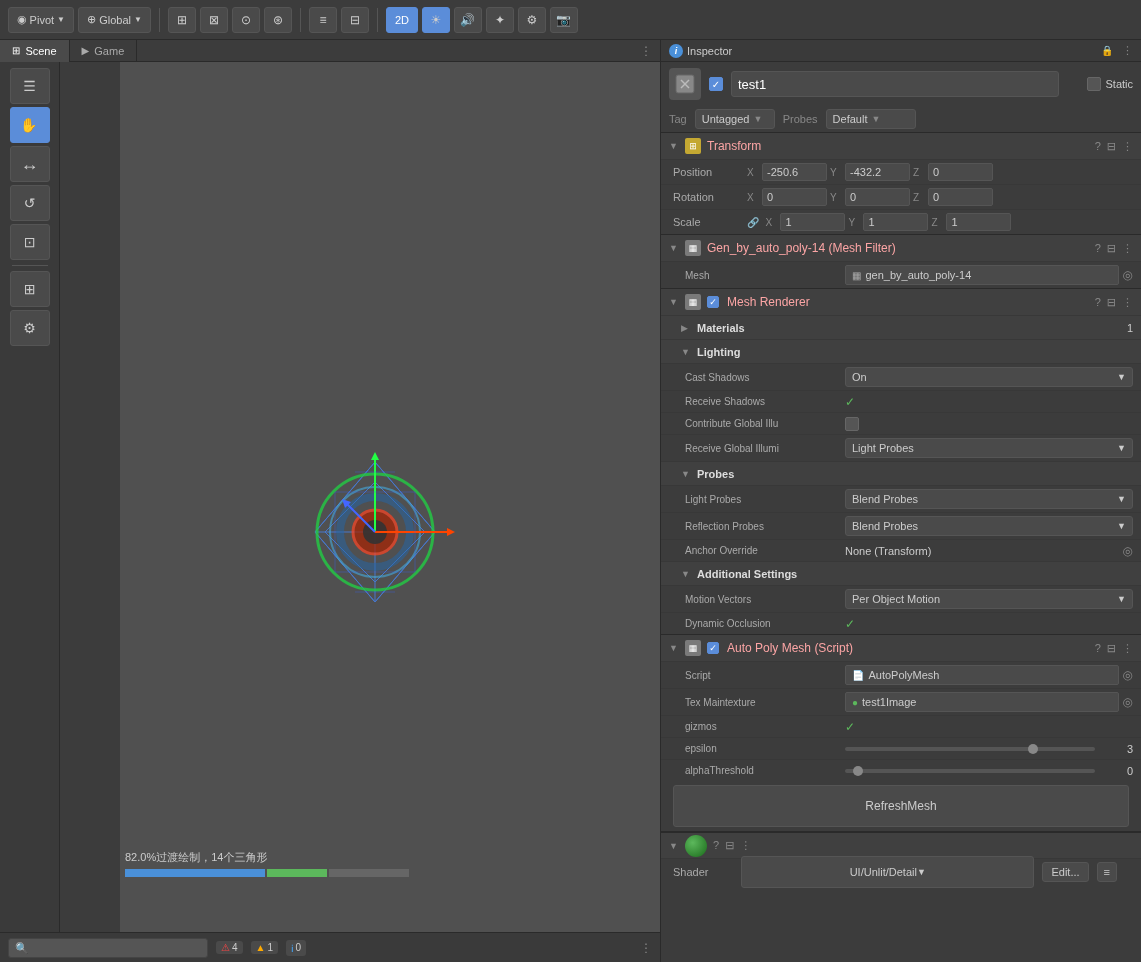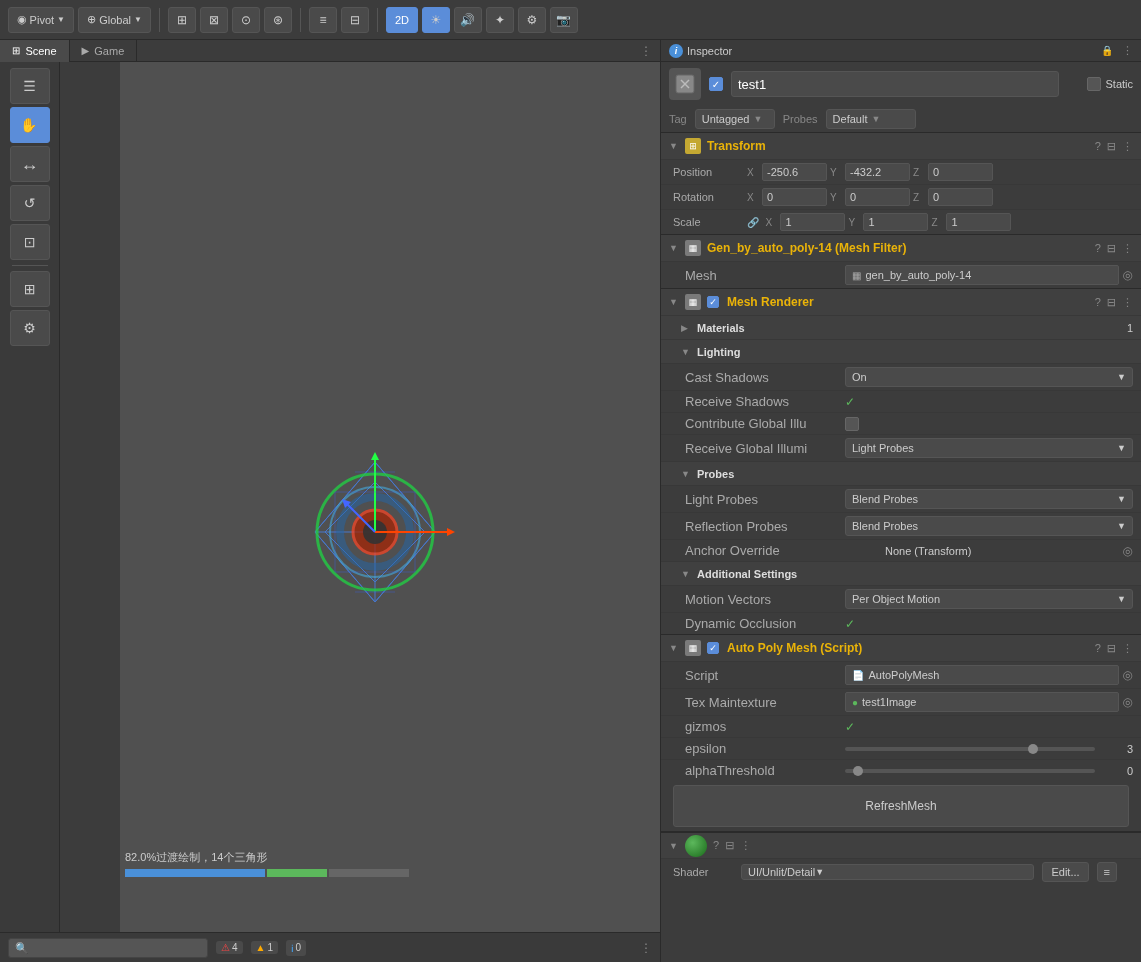--- a/index.html
+++ b/index.html
@@ -290,42 +290,42 @@
       display: flex;
       align-items: center;
       justify-content: center;
       font-size: 8px;
       color: #fff;
     }
     .component-icon.grid-icon { background: #7a7a7a; }
     .component-name {
       flex: 1;
       font-size: 12px;
-      color: #eab308;
-      font-weight: bold;
+      color: #fca5a5;
+      font-weight: normal;
     }
     .component-actions {
       display: flex;
       gap: 6px;
       color: #888;
       font-size: 11px;
     }
 
     
     .property-row {
       display: flex;
       align-items: center;
       padding: 3px 8px 3px 24px;
       min-height: 22px;
       border-top: 1px solid #383838;
     }
     .property-label {
       width: 160px;
       color: #aaa;
-      font-size: 13px;
+      font-size: 10px;
       flex-shrink: 0;
     }
 
     
     .transform-row {
       display: flex;
       align-items: center;
       padding: 3px 8px 3px 12px;
       min-height: 22px;
       border-top: 1px solid #383838;
@@ -492,24 +492,24 @@
     }
     .shader-label { color: #aaa; font-size: 11px; width: 60px; }
     .shader-dropdown {
       flex: 1;
       background: #4a4a4a;
       border: 1px solid #555;
       color: #ccc;
       padding: 2px 6px;
       border-radius: 3px;
       font-size: 11px;
-      height: 16px;
-      display: flex;
-      align-items: center;
-      justify-content: flex-start;
+      height: 32px;
+      display: flex;
+      align-items: center;
+      justify-content: center;
       cursor: pointer;
     }
     .edit-btn {
       background: #4a4a4a;
       border: 1px solid #555;
       color: #ccc;
       padding: 2px 8px;
       border-radius: 3px;
       font-size: 11px;
       cursor: pointer;
@@ -878,21 +878,21 @@
             <span class="property-label">Reflection Probes</span>
             <div class="prop-dropdown">
               <span>Blend Probes</span>
               <span style="font-size:9px;">▼</span>
             </div>
           </div>
 
           <div class="property-row">
             <span class="property-label">Anchor Override</span>
             <div style="display:flex; align-items:center; flex:1; gap:4px;">
-              <span style="flex:1; color:#ccc; font-size:11px;margin-left:40px;">None (Transform)</span>
+              <span style="flex:1; color:#ccc; font-size:11px;">None (Transform)</span>
               <span class="target-icon">◎</span>
             </div>
           </div>
 
           <div class="sub-section-header">
             <span class="sub-section-toggle">▼</span>
             <span class="sub-section-name">Additional Settings</span>
           </div>
 
           <div class="property-row">

